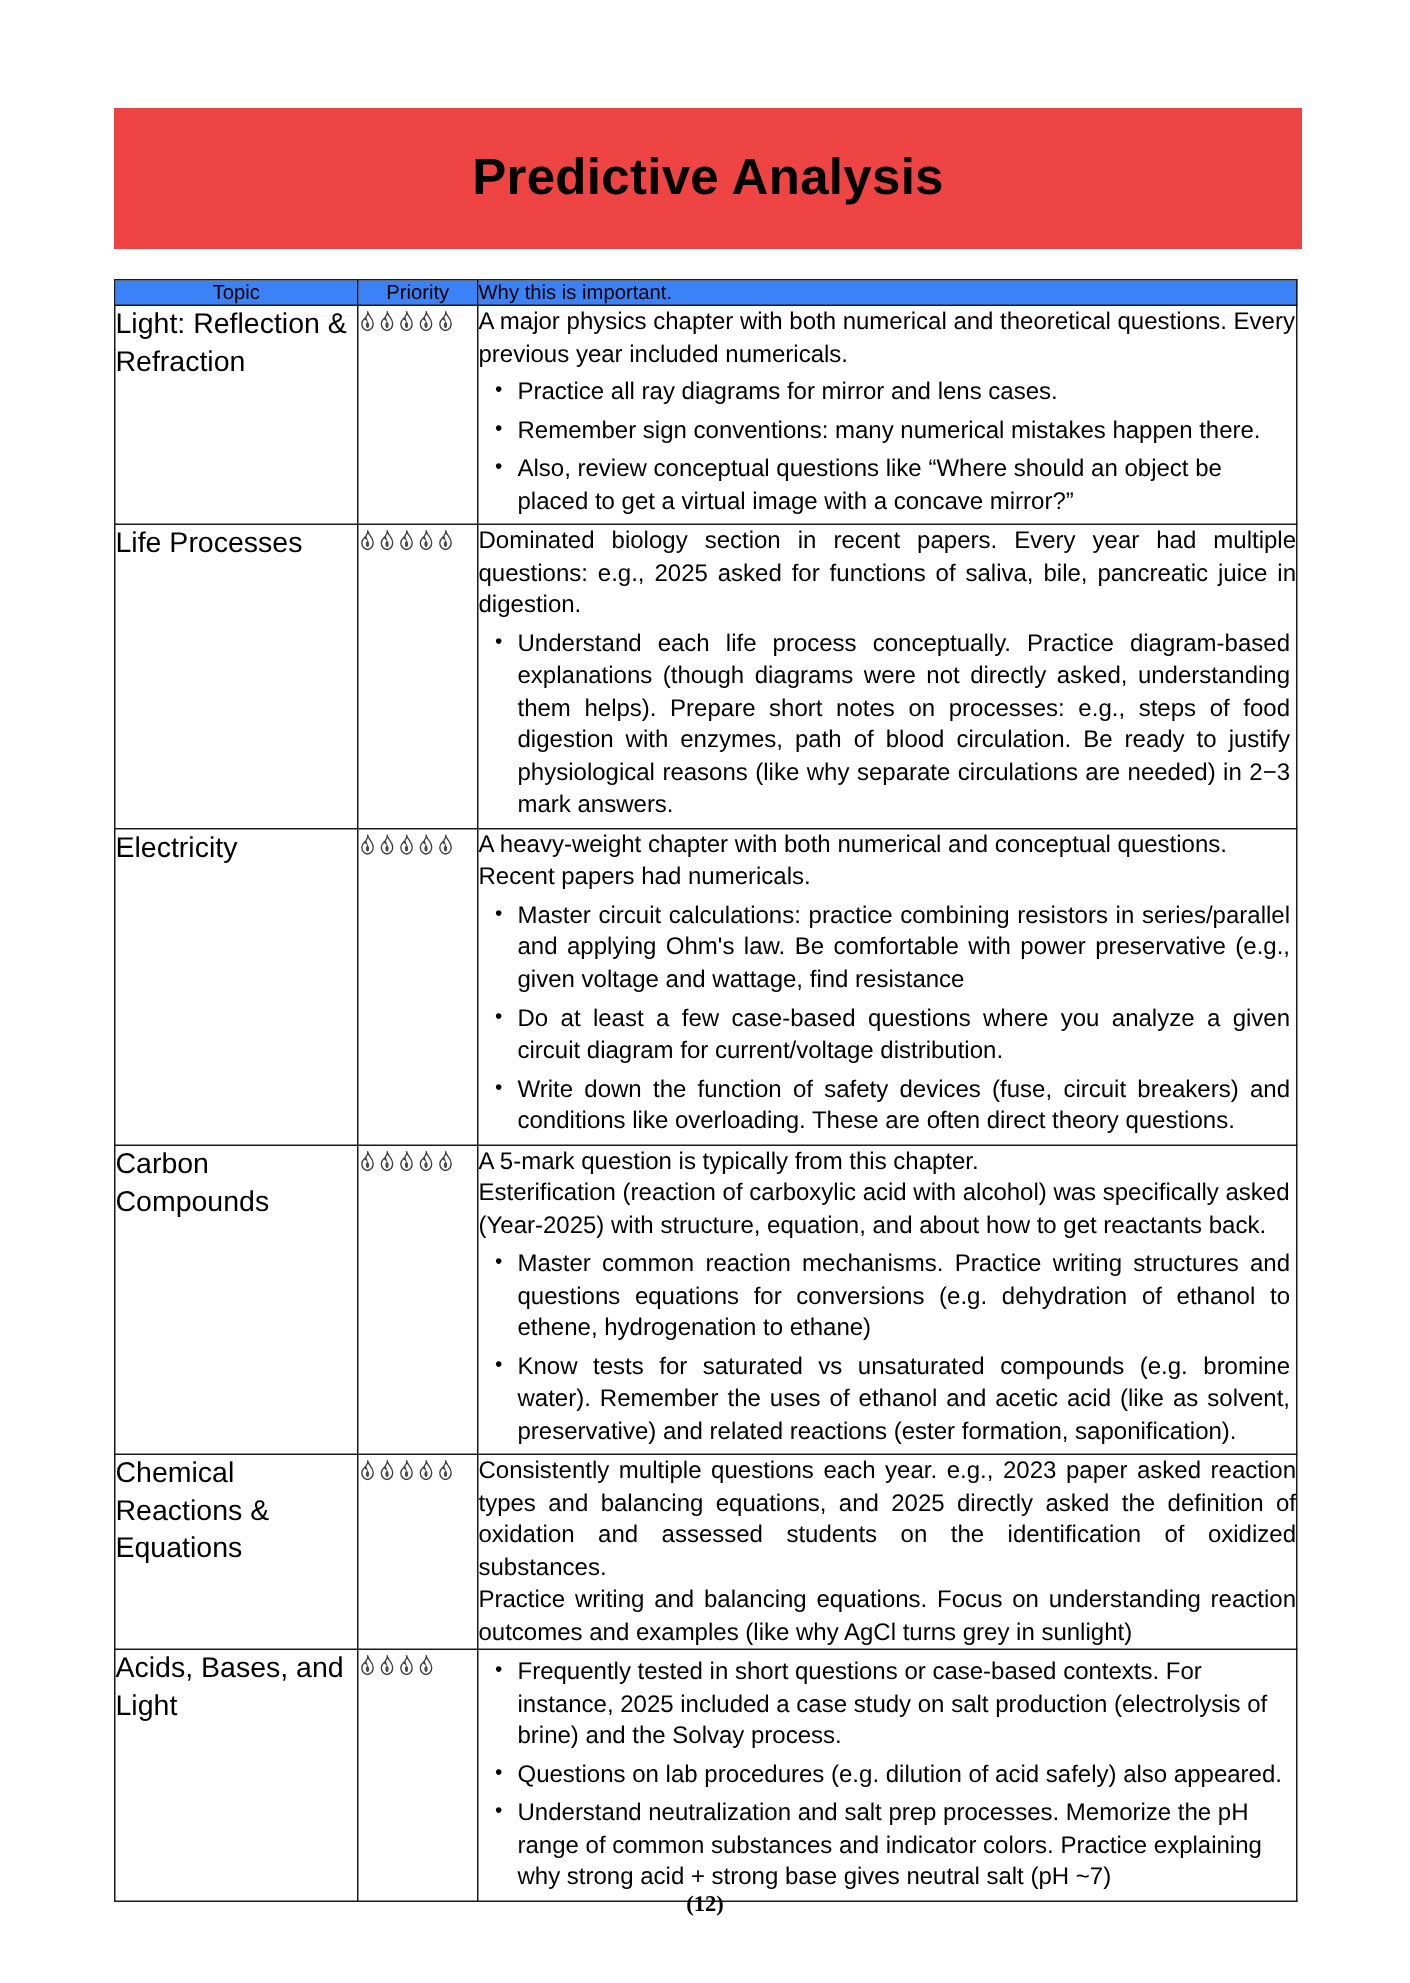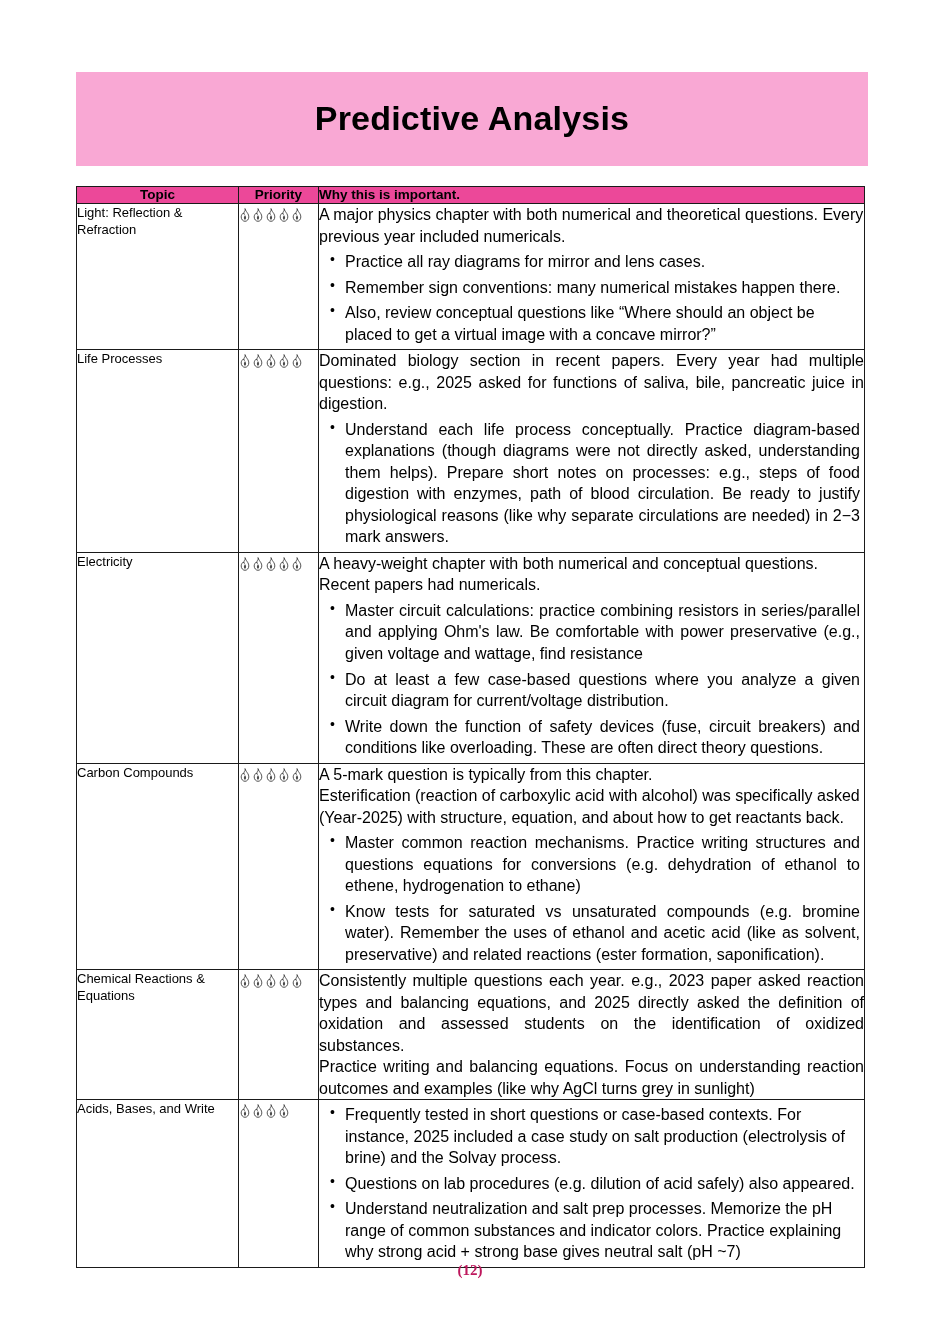--- a/index.html
+++ b/index.html
@@ -24,21 +24,21 @@
     height: 1322px;
   }
 
   
   .title-banner {
     position: absolute;
     left: 76px;
     top: 72px;
     width: 792px;
     height: 94px;
-    background: #f9a8d4;
+    background: #ef4444;
     display: flex;
     align-items: center;
     justify-content: center;
   }
   .title-text {
     font-family: "Liberation Sans", sans-serif;
     font-weight: bold;
     font-size: 34px;
     letter-spacing: 0.2px;
     color: #000000;
@@ -64,31 +64,31 @@
   table.grid col.c-why      { width: 546px; }
 
   table.grid th,
   table.grid td {
     border: 1px solid #1a1a1a;
     vertical-align: top;
     padding: 0;
   }
 
   thead th {
-    background: #ec4899;
-    font-weight: bold;
+    background: #3b82f6;
+    font-weight: normal;
     font-size: 13.5px;
     padding: 5px 7px 6px 7px;
     line-height: 1.2;
   }
   th.h-topic, th.h-priority { text-align: center; }
   th.h-why { text-align: left; padding-left: 9px; }
 
   td.topic {
-    font-size: 13px;
+    font-size: 19px;
     line-height: 1.32;
     padding: 8px 6px 8px 8px;
   }
   td.priority {
     padding: 9px 4px 8px 6px;
     text-align: left;
     white-space: nowrap;
   }
   td.why {
     font-size: 16px;
@@ -145,21 +145,21 @@
   
   .footer {
     position: absolute;
     left: 0;
     top: 1262px;
     width: 940px;
     text-align: center;
     font-family: "Liberation Serif", serif;
     font-size: 15px;
     font-weight: bold;
-    color: #be185d;
+    color: #000000;
   }
 </style>
 </head>
 <body>
 
 <div class="page">
 
   <div class="title-banner">
     <div class="title-text">Predictive Analysis</div>
   </div>
@@ -302,21 +302,21 @@
                   </svg></span><span class="flame"><svg width="12" height="14" viewBox="0 0 12 14" aria-hidden="true">
                     <path d="M6 0.6 C6.9 2.4 5.4 3.1 5.0 4.3 C4.7 5.3 5.2 6.0 5.4 6.4 C4.9 6.2 4.4 5.7 4.2 5.1 C3.2 6.0 2.2 7.2 2.2 8.9 C2.2 11.4 4.0 13.3 6.0 13.3 C8.0 13.3 9.8 11.4 9.8 8.9 C9.8 6.3 8.1 4.6 7.3 3.4 C6.7 2.5 6.3 1.6 6 0.6 Z" fill="none" stroke="#3d3d3d" stroke-width="0.9"></path>
                     <path d="M6 7.0 C6.5 7.9 7.1 8.6 7.1 9.6 C7.1 10.8 6.6 11.7 6.0 11.7 C5.4 11.7 4.9 10.8 4.9 9.7 C4.9 8.8 5.5 8.0 6 7.0 Z" fill="#4a4a4a"></path>
                   </svg></span></span></td>
             <td class="why">
               <p class="p just">Consistently multiple questions each year. e.g., 2023 paper asked reaction types and balancing equations, and 2025 directly asked the definition of oxidation and assessed students on the identification of oxidized substances.</p>
               <p class="p just">Practice writing and balancing equations. Focus on understanding reaction outcomes and examples (like why AgCl turns grey in sunlight)</p>
             </td>
           </tr>
           <tr>
-            <td class="topic">Acids, Bases, and Write</td>
+            <td class="topic">Acids, Bases, and Light</td>
             <td class="priority"><span class="flames"><span class="flame"><svg width="12" height="14" viewBox="0 0 12 14" aria-hidden="true">
                     <path d="M6 0.6 C6.9 2.4 5.4 3.1 5.0 4.3 C4.7 5.3 5.2 6.0 5.4 6.4 C4.9 6.2 4.4 5.7 4.2 5.1 C3.2 6.0 2.2 7.2 2.2 8.9 C2.2 11.4 4.0 13.3 6.0 13.3 C8.0 13.3 9.8 11.4 9.8 8.9 C9.8 6.3 8.1 4.6 7.3 3.4 C6.7 2.5 6.3 1.6 6 0.6 Z" fill="none" stroke="#3d3d3d" stroke-width="0.9"></path>
                     <path d="M6 7.0 C6.5 7.9 7.1 8.6 7.1 9.6 C7.1 10.8 6.6 11.7 6.0 11.7 C5.4 11.7 4.9 10.8 4.9 9.7 C4.9 8.8 5.5 8.0 6 7.0 Z" fill="#4a4a4a"></path>
                   </svg></span><span class="flame"><svg width="12" height="14" viewBox="0 0 12 14" aria-hidden="true">
                     <path d="M6 0.6 C6.9 2.4 5.4 3.1 5.0 4.3 C4.7 5.3 5.2 6.0 5.4 6.4 C4.9 6.2 4.4 5.7 4.2 5.1 C3.2 6.0 2.2 7.2 2.2 8.9 C2.2 11.4 4.0 13.3 6.0 13.3 C8.0 13.3 9.8 11.4 9.8 8.9 C9.8 6.3 8.1 4.6 7.3 3.4 C6.7 2.5 6.3 1.6 6 0.6 Z" fill="none" stroke="#3d3d3d" stroke-width="0.9"></path>
                     <path d="M6 7.0 C6.5 7.9 7.1 8.6 7.1 9.6 C7.1 10.8 6.6 11.7 6.0 11.7 C5.4 11.7 4.9 10.8 4.9 9.7 C4.9 8.8 5.5 8.0 6 7.0 Z" fill="#4a4a4a"></path>
                   </svg></span><span class="flame"><svg width="12" height="14" viewBox="0 0 12 14" aria-hidden="true">
                     <path d="M6 0.6 C6.9 2.4 5.4 3.1 5.0 4.3 C4.7 5.3 5.2 6.0 5.4 6.4 C4.9 6.2 4.4 5.7 4.2 5.1 C3.2 6.0 2.2 7.2 2.2 8.9 C2.2 11.4 4.0 13.3 6.0 13.3 C8.0 13.3 9.8 11.4 9.8 8.9 C9.8 6.3 8.1 4.6 7.3 3.4 C6.7 2.5 6.3 1.6 6 0.6 Z" fill="none" stroke="#3d3d3d" stroke-width="0.9"></path>
                     <path d="M6 7.0 C6.5 7.9 7.1 8.6 7.1 9.6 C7.1 10.8 6.6 11.7 6.0 11.7 C5.4 11.7 4.9 10.8 4.9 9.7 C4.9 8.8 5.5 8.0 6 7.0 Z" fill="#4a4a4a"></path>
                   </svg></span><span class="flame"><svg width="12" height="14" viewBox="0 0 12 14" aria-hidden="true">

